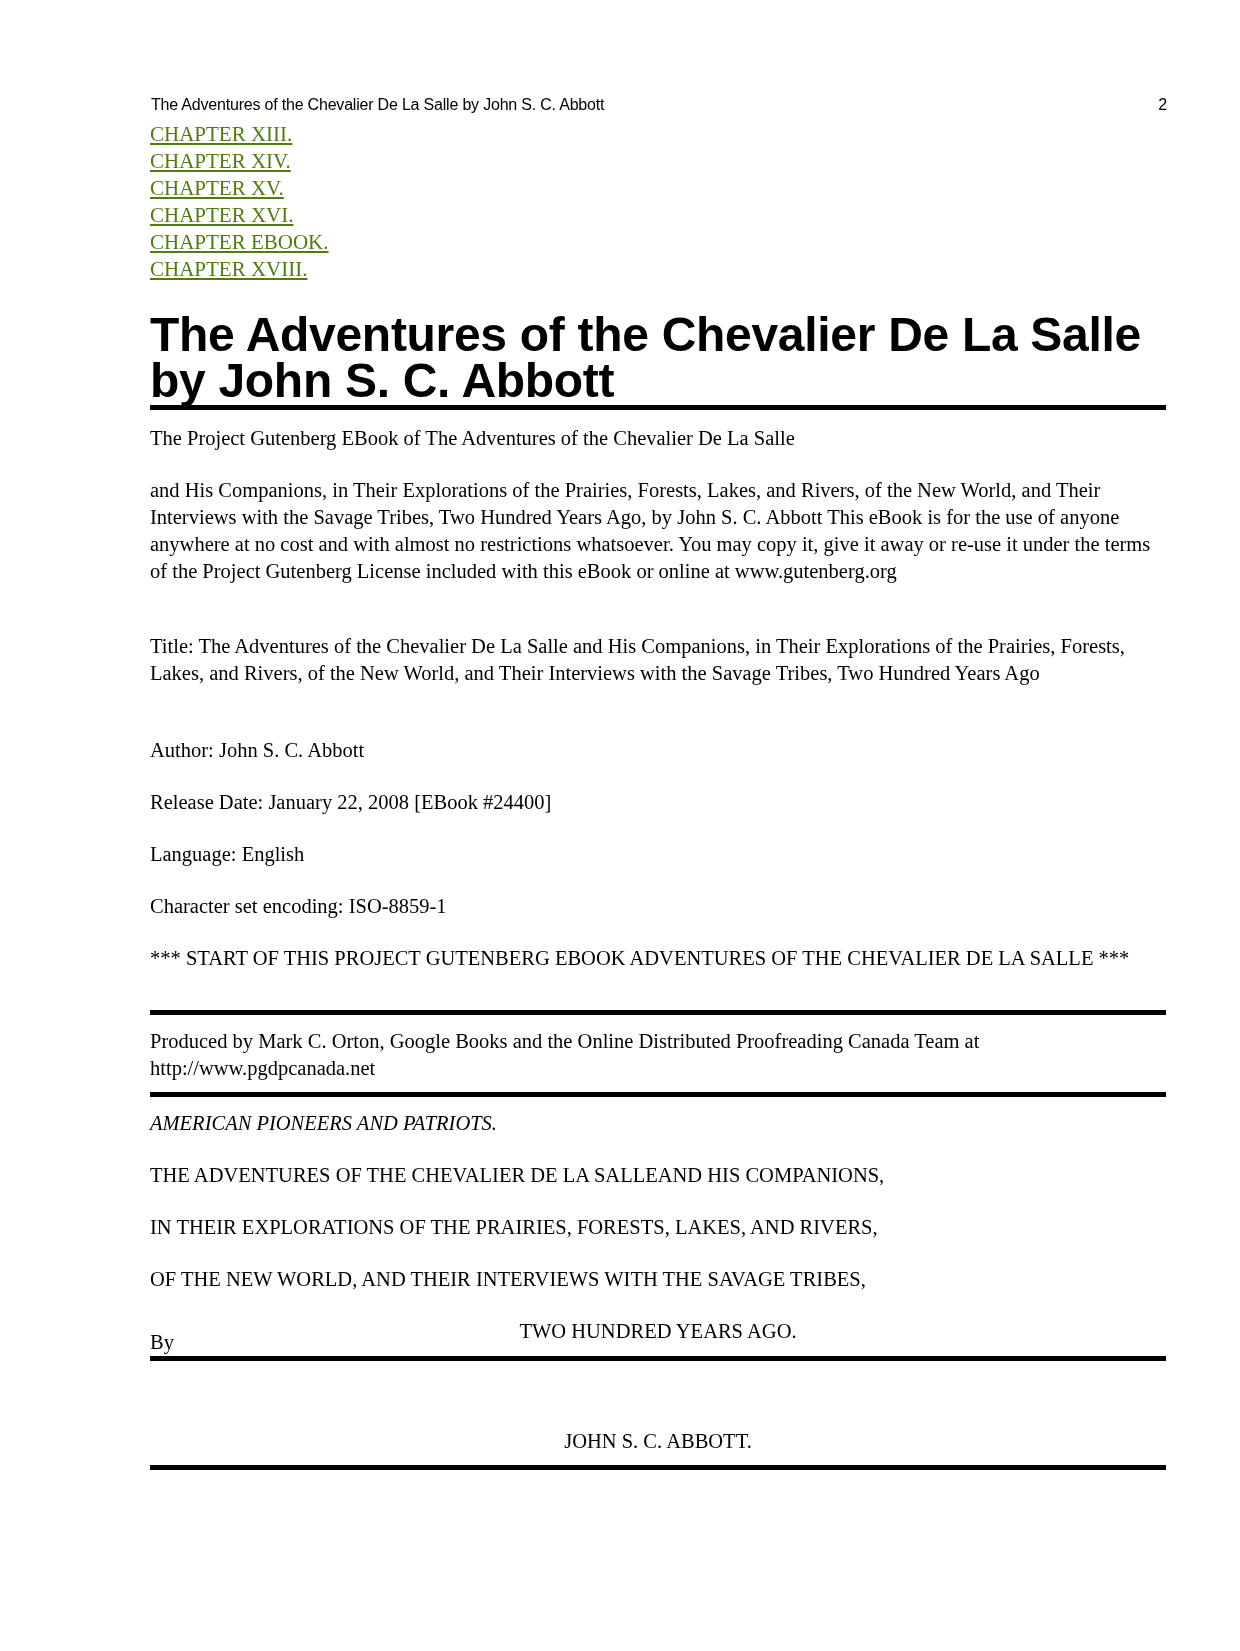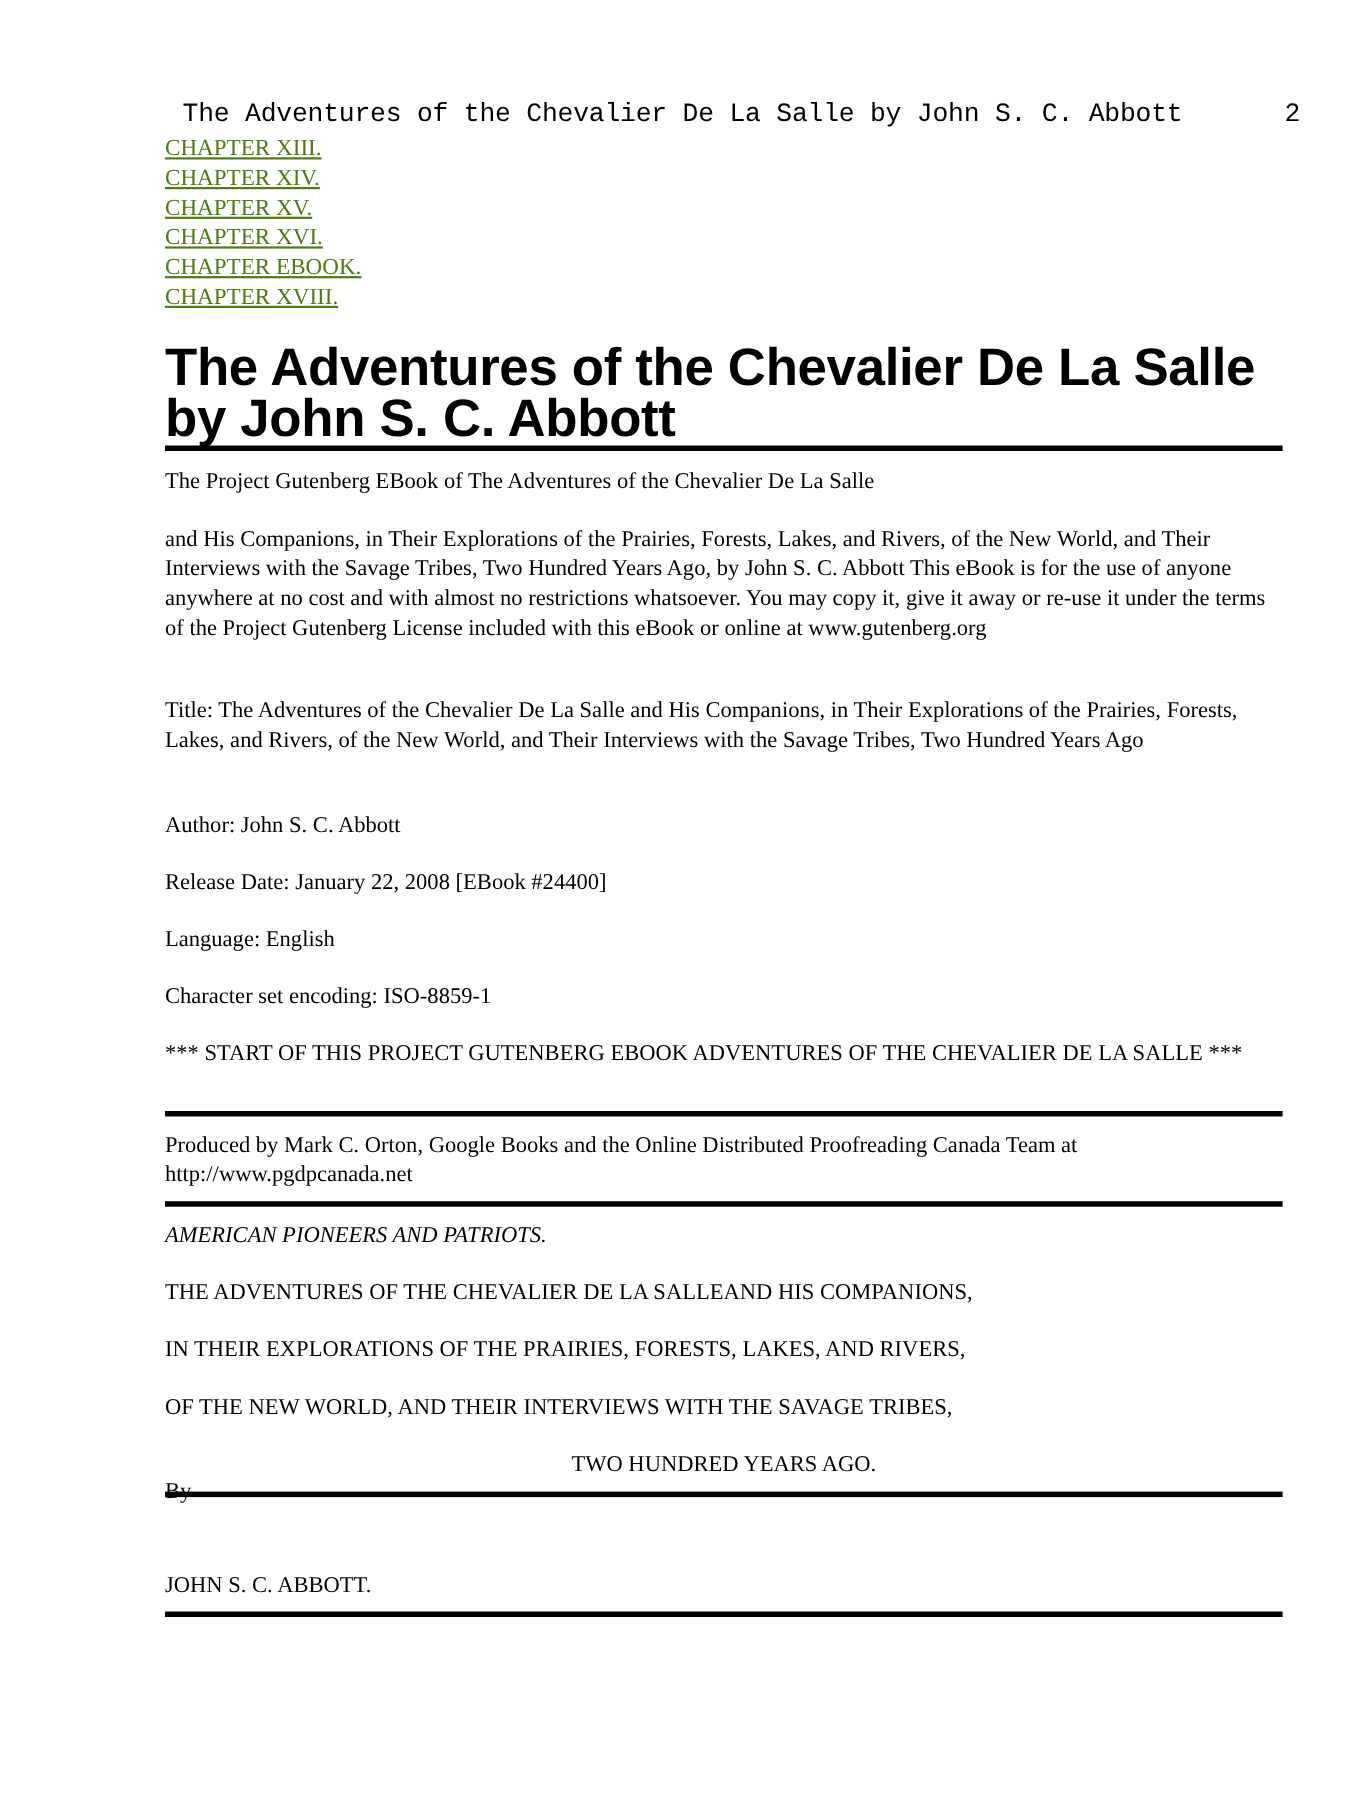--- a/index.html
+++ b/index.html
@@ -16,25 +16,25 @@
     }
     .page {
       position: absolute;
       left: 150px;
       top: 0;
       width: 1016px;
     }
     .running-header {
       position: absolute;
       top: 90px;
-      left: 16px;
+      left: 1px;
       width: 1016px;
       height: 30px;
-      font-family: Liberation Mono, monospace;
-      font-size: 24px;
+      font-family: Liberation Sans, sans-serif;
+      font-size: 16px;
       line-height: 30px;
       letter-spacing: -0.2px;
     }
     .running-header .rh-title {
       position: absolute;
       left: 0;
       top: 0;
       white-space: nowrap;
     }
     .running-header .rh-page {
@@ -141,19 +141,19 @@
   <p class="text" style="top:1162px;">THE ADVENTURES OF THE CHEVALIER DE LA SALLEAND HIS COMPANIONS,</p>
 
   <p class="text" style="top:1214px;">IN THEIR EXPLORATIONS OF THE PRAIRIES, FORESTS, LAKES, AND RIVERS,</p>
 
   <p class="text" style="top:1266px;">OF THE NEW WORLD, AND THEIR INTERVIEWS WITH THE SAVAGE TRIBES,</p>
 
   <p class="text" style="top:1318px;text-align:center;">TWO HUNDRED YEARS AGO.</p>
 
   <div class="rule" style="top:1356px;"></div>
 
-  <p class="text" style="top:1329px;margin-top:14px;">By</p>
+  <p class="text" style="top:1329px;">By</p>
 
-  <p class="text" style="top:1428px;">JOHN S. C. ABBOTT.</p>
+  <p class="text" style="top:1428px;text-align:center;">JOHN S. C. ABBOTT.</p>
 
   <div class="rule" style="top:1465px;"></div>
 
 </div>
 
 </body></html>

